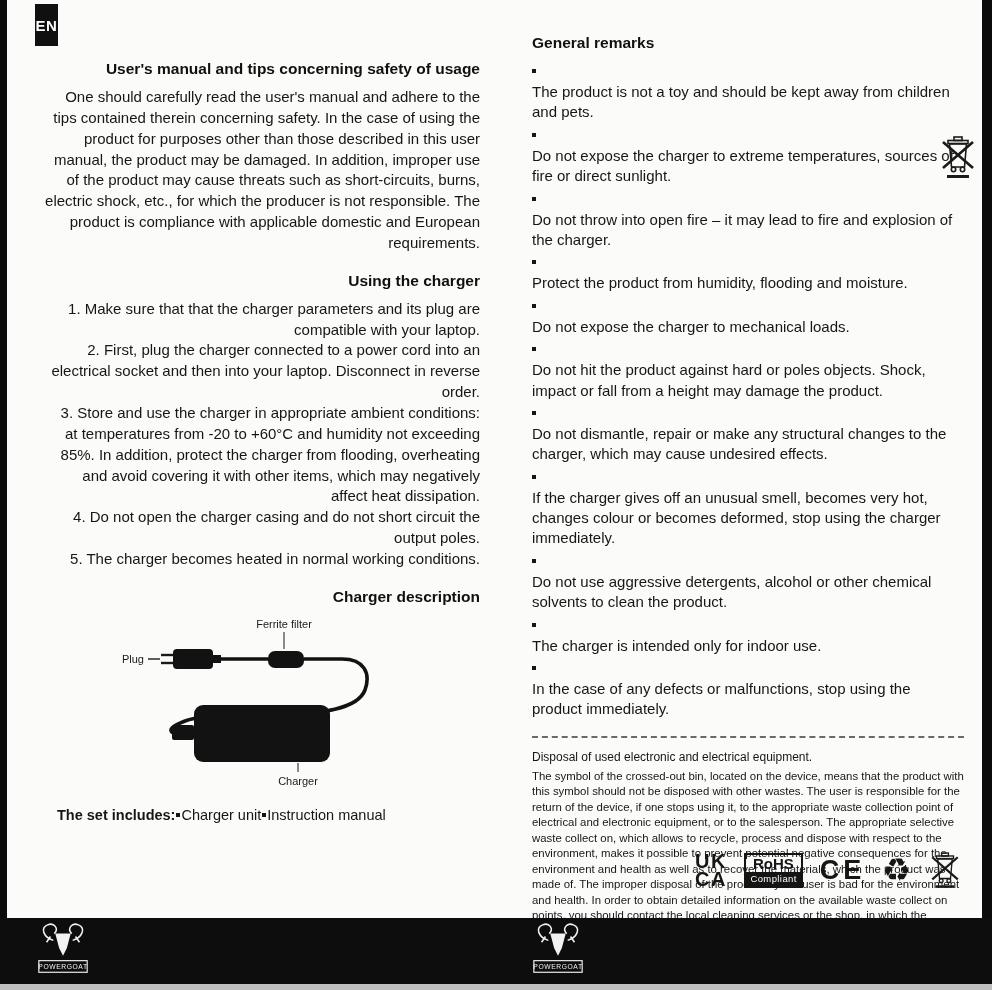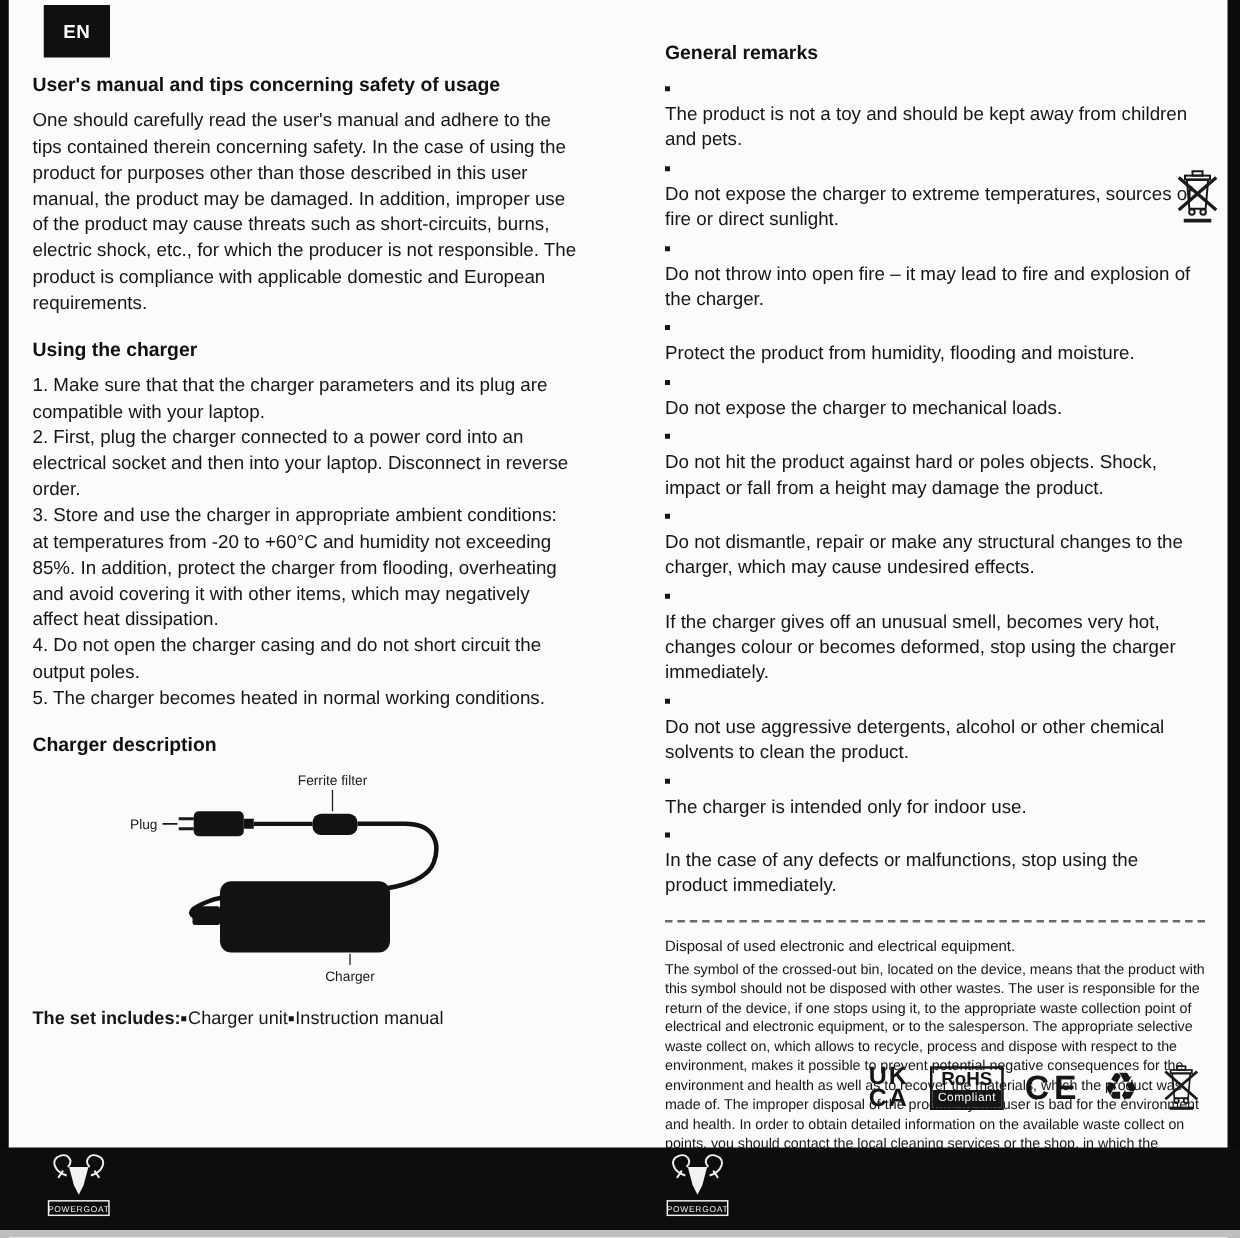--- a/index.html
+++ b/index.html
@@ -6,46 +6,46 @@
   body { background:#e8e8e6; font-family:"Liberation Sans", sans-serif; }
   .page {
     position:relative; width:992px; height:990px; margin:0 auto;
     background:#fbfbf9; color:#161616; overflow:hidden;
   }
   .edge { position:absolute; top:0; height:990px; background:#0b0b0b; }
   .edge-left { left:0; width:7px; }
   .edge-right { right:0; width:10px; }
 
   .en-badge {
-    position:absolute; left:35px; top:4px; width:53px; height:42px;
+    position:absolute; left:35px; top:4px; width:23px; height:42px;
     background:#101010; color:#ffffff; display:flex; align-items:center; justify-content:center;
     font-size:15px; font-weight:bold; letter-spacing:0.5px;
   }
 
-  .col-left  { position:absolute; left:26px; top:60px; width:436px; }
+  .col-left  { position:absolute; left:44px; top:60px; width:436px;text-align:right; }
   .col-right { position:absolute; left:532px; top:34px; width:432px; }
 
   h3.hd { margin:18px 0 9px; font-size:15.5px; font-weight:bold; color:#101010; }
   h3.hd-first { margin-top:0; }
   p.body { margin:0 0 8px; font-size:15px; line-height:1.39; }
   p.step { margin:0; font-size:15px; line-height:1.39; }
 
   ul.bullets { list-style:none; margin:6px 0 0; padding:0; }
   ul.bullets li { display:flex; gap:9px; font-size:15px; line-height:1.36; margin:0 0 2px;flex-direction:column; }
   ul.bullets .sq { flex:0 0 auto; width:4px; height:4px; background:#151515; margin-top:8px; }
 
   .divider { border:none; border-top:2px dashed #6a6a6a; margin:16px 0 12px; }
 
   .disposal-hd { margin:0 0 5px; font-size:12px; font-weight:normal; }
   .disposal-body { margin:0; font-size:11.4px; line-height:1.36; }
 
   .diagram { display:block; margin:4px 0 0; }
   .diagram text { font-size:11px; fill:#1a1a1a; }
 
-  .set-line { margin:16px 0 0; font-size:14.5px; display:flex; align-items:center; gap:1px; flex-wrap:wrap; }
+  .set-line { margin:16px 13px 0; font-size:14.5px; display:flex; align-items:center; gap:1px; flex-wrap:wrap; }
   .set-line .lbl { font-weight:bold; }
   .set-line .sq { width:4px; height:4px; background:#151515; display:inline-block; }
 
   .marks-row {
     position:absolute; top:846px; left:640px; width:322px; height:48px;
     display:flex; align-items:center; justify-content:flex-end; gap:17px;
   }
   .ukca { font-weight:bold; font-size:20px; line-height:0.92; letter-spacing:1.5px; text-align:left; }
   .rohs { border:2.5px solid #141414; display:inline-block; text-align:right; }
   .rohs-top { font-weight:bold; font-size:15px; padding:0 7px; }

